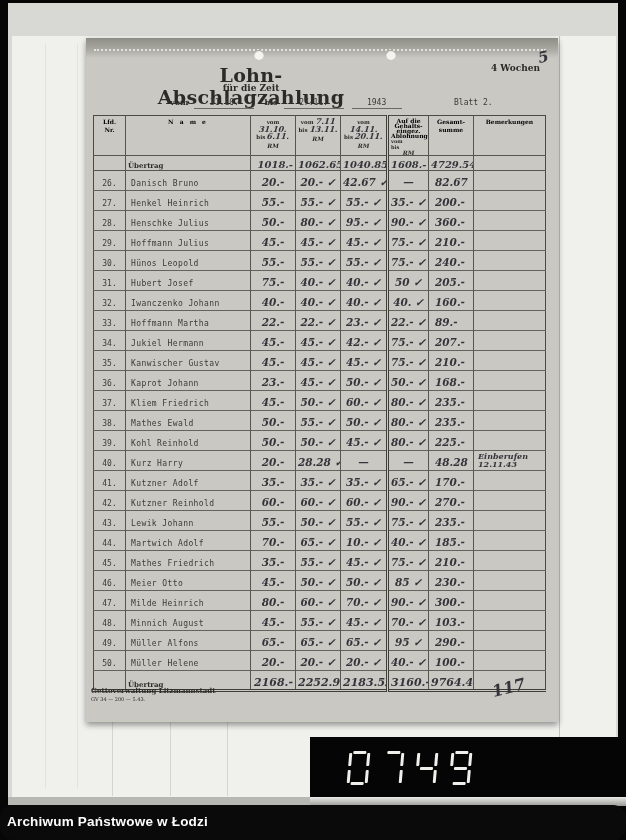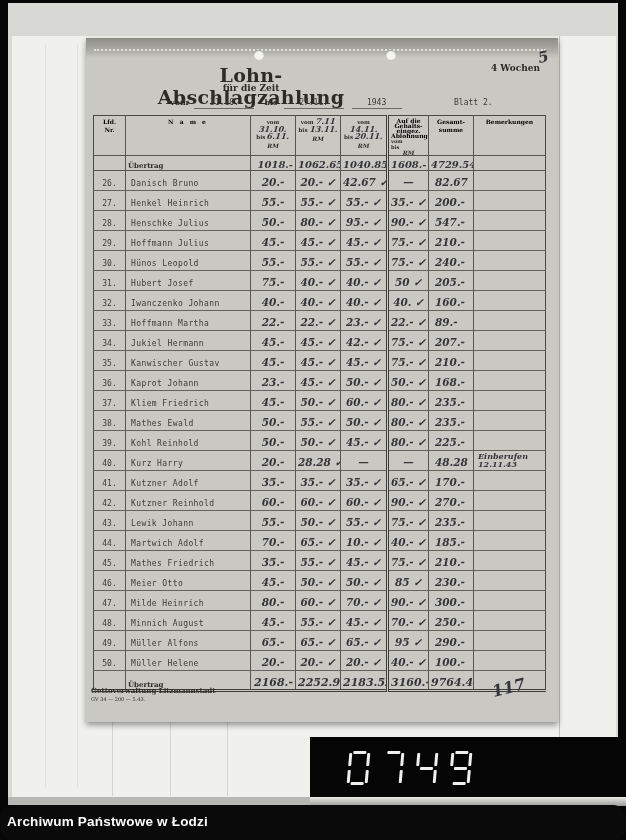--- a/index.html
+++ b/index.html
@@ -219,21 +219,21 @@
             <td class="c-tot hw">200.-</td>
             <td class="c-rem hw"></td>
           </tr>
           <tr>
             <td class="c-nr typed">28.</td>
             <td class="c-nm typed">Henschke Julius</td>
             <td class="c-val hw">50.-</td>
             <td class="c-val hw">80.- ✓</td>
             <td class="c-val hw">95.- ✓</td>
             <td class="c-val hw">90.- ✓</td>
-            <td class="c-tot hw">547.-</td>
+            <td class="c-tot hw">360.-</td>
             <td class="c-rem hw"></td>
           </tr>
           <tr>
             <td class="c-nr typed">29.</td>
             <td class="c-nm typed">Hoffmann Julius</td>
             <td class="c-val hw">45.-</td>
             <td class="c-val hw">45.- ✓</td>
             <td class="c-val hw">45.- ✓</td>
             <td class="c-val hw">75.- ✓</td>
             <td class="c-tot hw">210.-</td>
@@ -419,21 +419,21 @@
             <td class="c-tot hw">300.-</td>
             <td class="c-rem hw"></td>
           </tr>
           <tr>
             <td class="c-nr typed">48.</td>
             <td class="c-nm typed">Minnich August</td>
             <td class="c-val hw">45.-</td>
             <td class="c-val hw">55.- ✓</td>
             <td class="c-val hw">45.- ✓</td>
             <td class="c-val hw">70.- ✓</td>
-            <td class="c-tot hw">250.-</td>
+            <td class="c-tot hw">103.-</td>
             <td class="c-rem hw"></td>
           </tr>
           <tr>
             <td class="c-nr typed">49.</td>
             <td class="c-nm typed">Müller Alfons</td>
             <td class="c-val hw">65.-</td>
             <td class="c-val hw">65.- ✓</td>
             <td class="c-val hw">65.- ✓</td>
             <td class="c-val hw">95 ✓</td>
             <td class="c-tot hw">290.-</td>

